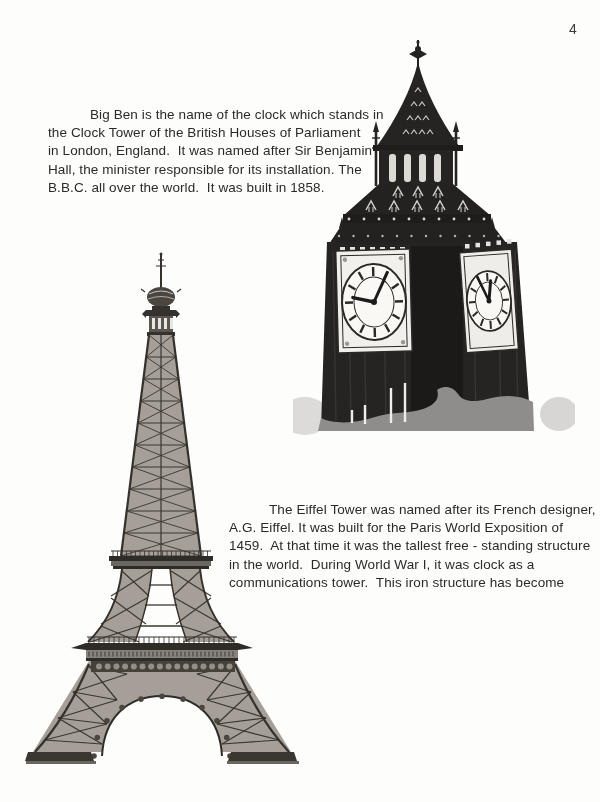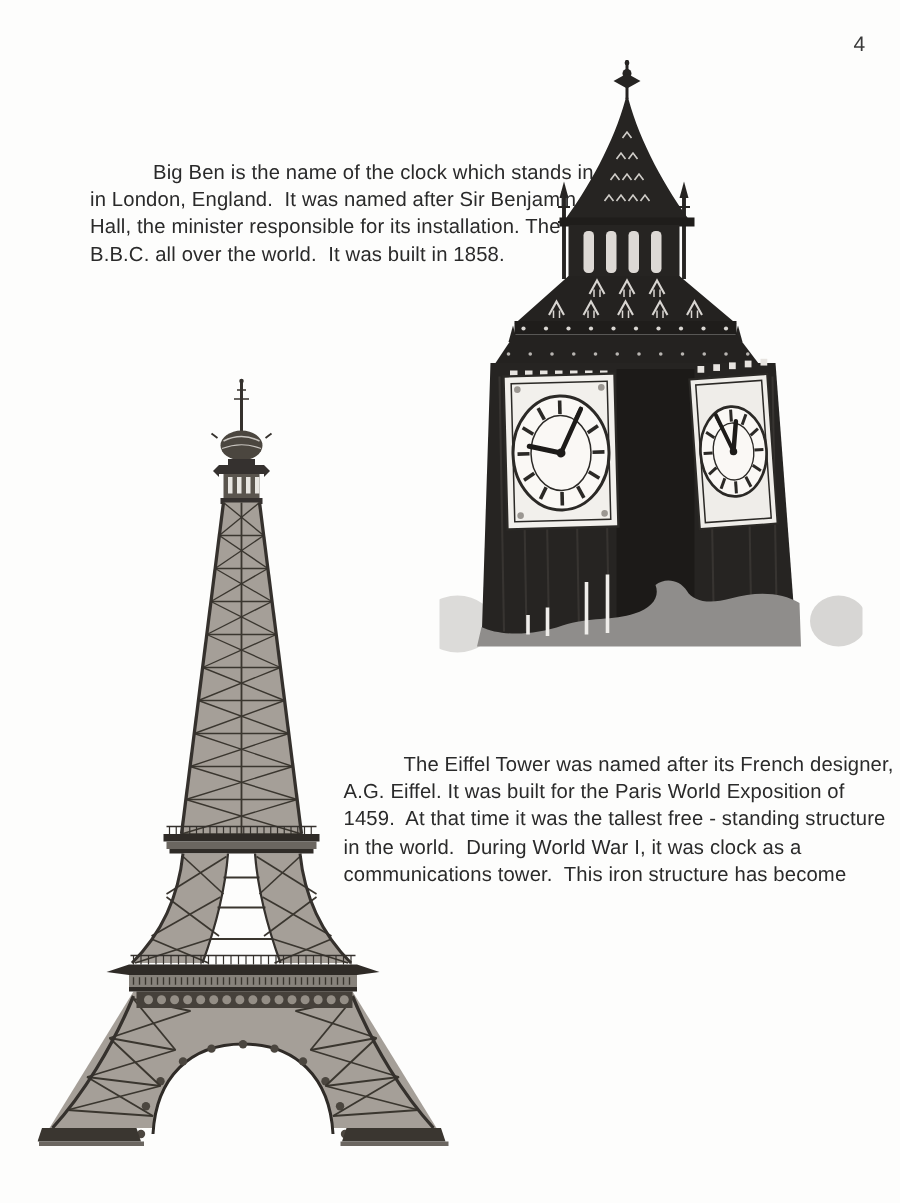--- a/index.html
+++ b/index.html
@@ -4,21 +4,21 @@
 <style>
   html,body{margin:0;padding:0;background:#e9e9e9;}
   .page{
     position:relative;width:600px;height:802px;margin:0 auto;
     background:#fdfdfc;overflow:hidden;
     font-family:"Liberation Sans",sans-serif;color:#2a2a2a;
   }
   .page-number{position:absolute;left:569px;top:21px;font-size:14px;color:#3a3a3a;}
   .para{position:absolute;font-size:13.5px;line-height:18.2px;letter-spacing:0.1px;}
   .para .line{white-space:pre;}
-  .para-bigben{left:48px;top:106px;width:320px;margin-left:12px;}
+  .para-bigben{left:48px;top:106px;width:320px;}
   .para-bigben .line:first-child{padding-left:42px;}
   .para-eiffel{left:229px;top:501px;width:378px;}
   .para-eiffel .line:first-child{padding-left:40px;}
   .illus{position:absolute;}
   .illus-bigben{left:293px;top:36px;width:282px;height:402px;}
   .illus-eiffel{left:25px;top:250px;width:280px;height:522px;}
   svg{display:block;}
 </style>
 </head>
 <body>
@@ -509,20 +509,21 @@
         <path d="M3,502 L66,502 L69,511 L0,511 Z" fill="#3a3630"></path>
         <path d="M206,502 L269,502 L272,511 L203,511 Z" fill="#3a3630"></path>
         <rect x="1" y="511" width="70" height="3" fill="#6b6660"></rect>
         <rect x="202" y="511" width="72" height="3" fill="#6b6660"></rect>
       </g>
     </svg>
   </div>
 
   <div class="para para-bigben">
     <div class="line">Big Ben is the name of the clock which stands in</div>
+    <div class="line">the Clock Tower of the British Houses of Parliament</div>
     <div class="line">in London, England.  It was named after Sir Benjamin</div>
     <div class="line">Hall, the minister responsible for its installation. The</div>
     <div class="line">B.B.C. all over the world.  It was built in 1858.</div>
   </div>
 
   <div class="para para-eiffel">
     <div class="line">The Eiffel Tower was named after its French designer,</div>
     <div class="line">A.G. Eiffel. It was built for the Paris World Exposition of</div>
     <div class="line">1459.  At that time it was the tallest free - standing structure</div>
     <div class="line">in the world.  During World War I, it was clock as a</div>

